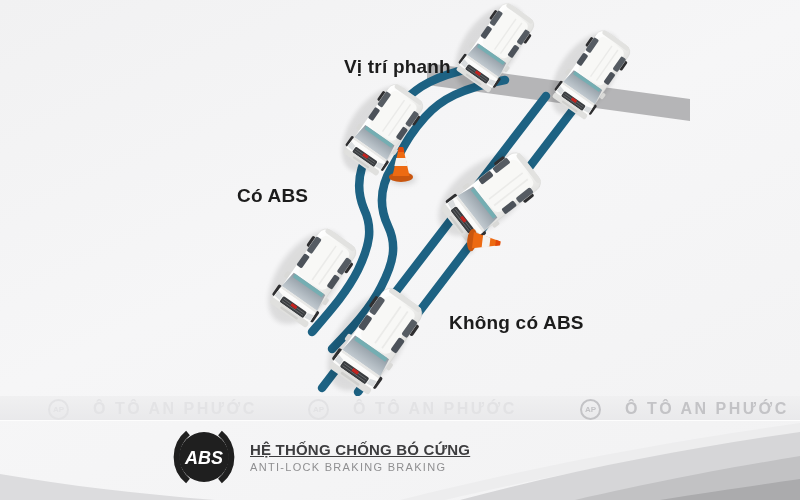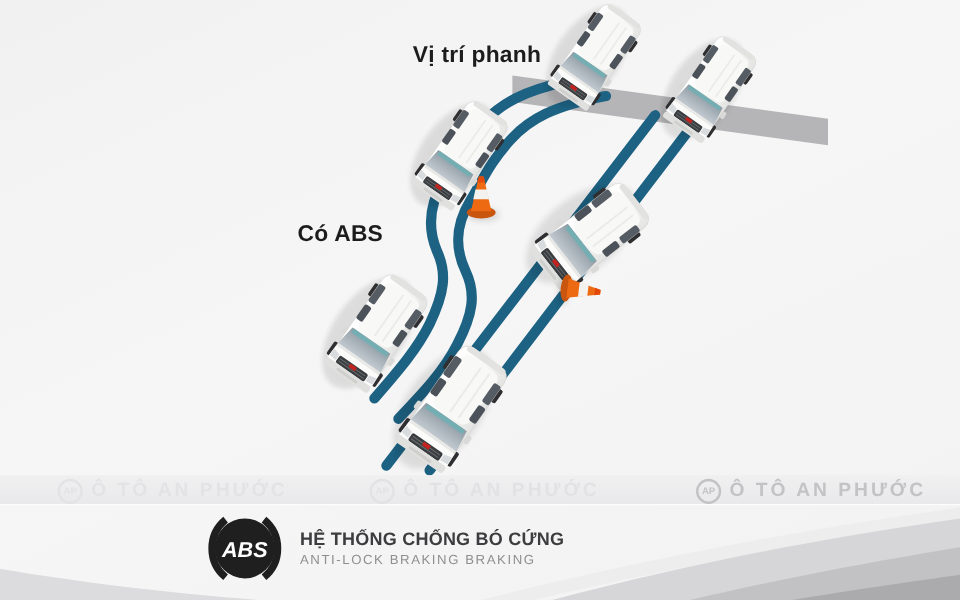--- a/index.html
+++ b/index.html
@@ -6,45 +6,45 @@
   .stage{
     position:relative;width:800px;height:500px;overflow:hidden;
     font-family:"Liberation Sans","DejaVu Sans",sans-serif;
     background:linear-gradient(155deg,#f1f1f2 0%,#f6f6f7 45%,#f2f2f3 100%);
   }
   .scene-svg{position:absolute;left:0;top:0;}
   .label{
     position:absolute;font-weight:700;font-size:19px;color:#1c1c1c;
     letter-spacing:.2px;white-space:nowrap;
   }
-  .lbl-braking{left:344px;top:36px;text-align:center;}
-  .lbl-withabs{left:248px;top:185px;}
+  .lbl-braking{left:344px;top:56px;text-align:center;}
+  .lbl-withabs{left:237px;top:185px;}
   .lbl-withoutabs{left:449px;top:312px;}
   .wm-band{
     position:absolute;left:0;top:396px;width:800px;height:24px;
     background:linear-gradient(#f0f0f1,#e9e9eb);
     border-bottom:1px solid #fdfdfd;
   }
   .watermark{
-    position:absolute;top:399px;height:20px;display:flex;align-items:center;gap:7px;
+    position:absolute;top:399px;height:20px;display:flex;align-items:center;gap:24px;
     font-weight:700;font-size:16px;letter-spacing:2.5px;white-space:nowrap;
   }
   .wm-logo{
     display:inline-flex;align-items:center;justify-content:center;
     width:17px;height:17px;border-radius:50%;border:2px solid currentColor;
     font-size:8px;letter-spacing:0;font-weight:700;
   }
   .wm-left{left:48px;color:#e3e3e5;}
   .wm-mid{left:308px;color:#e2e2e4;}
   .wm-right{left:580px;color:#c3c3c6;}
   .badge{
     position:absolute;left:166px;top:425px;display:flex;align-items:center;gap:8px;
   }
   .badge-text{display:flex;flex-direction:column;}
-  .badge-line{font-weight:700;font-size:15px;line-height:16px;color:#3d3d3f;letter-spacing:.2px;}
+  .badge-line{font-weight:700;font-size:15px;line-height:16px;color:#3d3d3f;letter-spacing:.2px;text-decoration:underline;}
   .badge-sub{font-size:11px;color:#8f8f91;letter-spacing:1.3px;margin-top:3px;font-weight:400;}
 </style>
 </head>
 <body>
 
 <div class="stage">
 
   <svg class="scene-svg" width="800" height="500" viewBox="0 0 800 500">
     <defs>
       <filter id="blur" x="-50%" y="-50%" width="200%" height="200%">
@@ -143,20 +143,21 @@
 
     <use href="#cone" transform="translate(472,240) rotate(97) scale(0.95)"></use>
 
     <use href="#van" transform="translate(315,276) rotate(35) scale(0.80)"></use>
 
     <use href="#van" transform="translate(378,339) rotate(35) scale(0.86)"></use>
   </svg>
 
   <div class="label lbl-braking">Vị trí phanh</div>
   <div class="label lbl-withabs">Có ABS</div>
+  <div class="label lbl-withoutabs">Không có ABS</div>
 
   <div class="wm-band"></div>
   <div class="watermark wm-left">
     <span class="wm-logo">AP</span>
     <span>Ô TÔ AN PHƯỚC</span>
   </div>
   <div class="watermark wm-mid">
     <span class="wm-logo">AP</span>
     <span>Ô TÔ AN PHƯỚC</span>
   </div>

